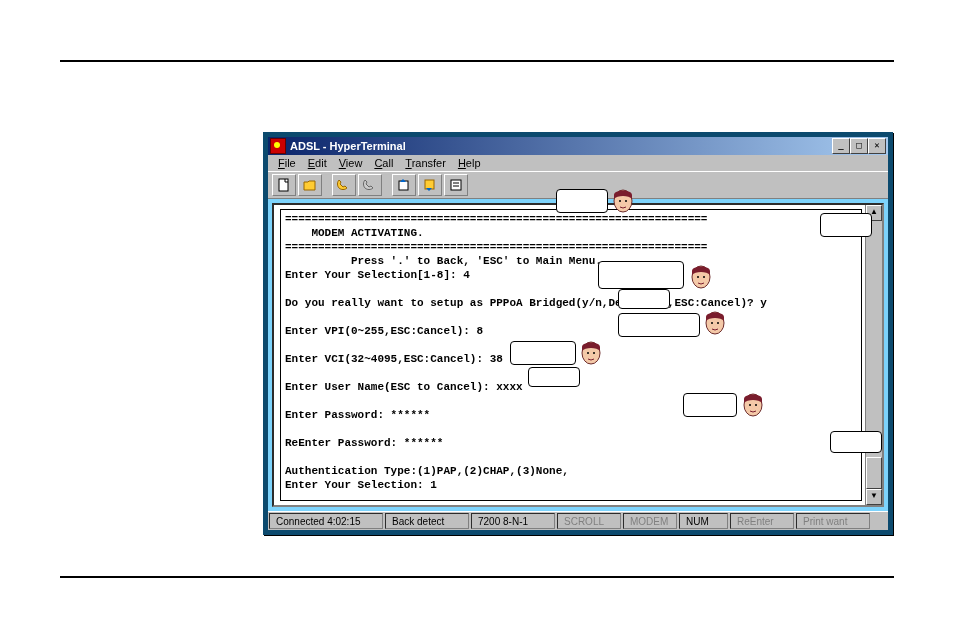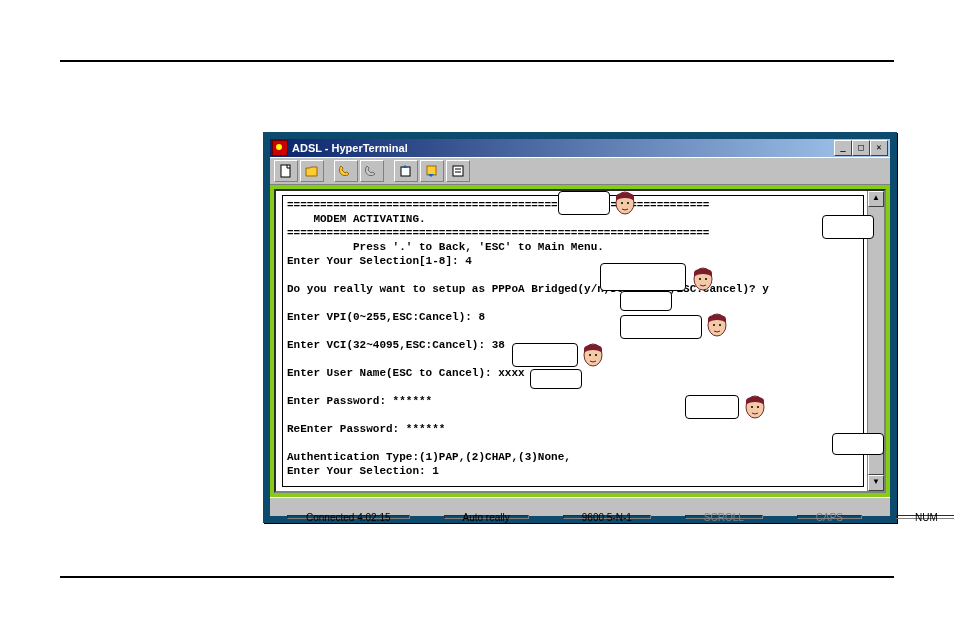--- a/index.html
+++ b/index.html
@@ -19,22 +19,22 @@
     background: #000;
   }
   .hr-top { top: 60px; }
   .hr-bottom { top: 576px; }
 
   .window {
     position: absolute;
     left: 263px;
     top: 132px;
     width: 620px;
-    background: #84cc16;
-    border: 7px solid #0c4a6e;
+    background: #7dd3fc;
+    border: 5px solid #0c4a6e;
     box-shadow: 1px 1px 0 #000;
   }
   .titlebar {
     height: 18px;
     background: linear-gradient(to right, #0a246a, #a6caf0);
     display: flex;
     align-items: center;
     padding: 0 2px;
     color: #fff;
     font-size: 11px;
@@ -159,22 +159,22 @@
   .statusbar {
     display: flex;
     background: #c0c0c0;
     font-size: 10px;
     border-top: 1px solid #fff;
     height: 18px;
     align-items: stretch;
   }
   .status-cell {
     border: 1px inset #808080;
-    padding: 1px 18px;
-    margin: 17px;
+    padding: 1px 6px;
+    margin: 1px;
     display: flex;
     align-items: center;
     white-space: nowrap;
   }
   .status-cell.dim { color: #808080; }
 
   .callout {
     position: absolute;
     background: #fff;
     border: 1px solid #000;
@@ -199,20 +199,28 @@
     <span class="app-icon"></span>
     <span>ADSL - HyperTerminal</span>
     <span class="spacer"></span>
     <div class="win-btns">
       <div class="win-btn">_</div>
       <div class="win-btn">□</div>
       <div class="win-btn">✕</div>
     </div>
   </div>
 
+  <div class="menubar">
+    <div class="menu-item"><u>F</u><span></span>ile</div>
+    <div class="menu-item"><u>E</u>dit</div>
+    <div class="menu-item"><u>V</u>iew</div>
+    <div class="menu-item"><u>C</u>all</div>
+    <div class="menu-item"><u>T</u>ransfer</div>
+    <div class="menu-item"><u>H</u>elp</div>
+  </div>
 
   <div class="toolbar">
     <div class="tool-btn">
       <svg width="14" height="14">
           <rect x="2" y="1" width="9" height="12" fill="#fff" stroke="#000"></rect>
           <polyline points="8,1 8,4 11,4" fill="none" stroke="#000"></polyline>
         </svg>
     </div>
     <div class="tool-btn">
       <svg width="14" height="14">
@@ -278,24 +286,24 @@
 Saving configuration...</div>
     <div class="scrollbar-v">
       <div class="sb-btn sb-up">▲</div>
       <div class="sb-thumb"></div>
       <div class="sb-btn sb-down">▼</div>
     </div>
   </div>
 
   <div class="statusbar">
     <div class="status-cell" style="width:100px">Connected 4:02:15</div>
-    <div class="status-cell" style="width:70px">Auto really</div>
-    <div class="status-cell" style="width:70px">9600 5-N-1</div>
+    <div class="status-cell" style="width:70px">Back detect</div>
+    <div class="status-cell" style="width:70px">7200 8-N-1</div>
     <div class="status-cell dim" style="width:50px">SCROLL</div>
-    <div class="status-cell dim" style="width:40px">CAPS</div>
+    <div class="status-cell dim" style="width:40px">MODEM</div>
     <div class="status-cell" style="width:35px">NUM</div>
     <div class="status-cell dim" style="width:50px">ReEnter</div>
     <div class="status-cell dim" style="width:60px">Print want</div>
   </div>
 
   <div class="callout" style="left:288px; top:52px; width:50px; height:22px;"></div>
   <div class="face" style="left:342px; top:48px;">
     <svg viewBox="0 0 26 30">
         <ellipse cx="13" cy="16" rx="9" ry="11" fill="#f4c9a8" stroke="#6b2a2a"></ellipse>
         <path d="M4 10c0-6 18-6 18 0v4c-3-4-15-4-18 0z" fill="#7a1d2d"></path>

